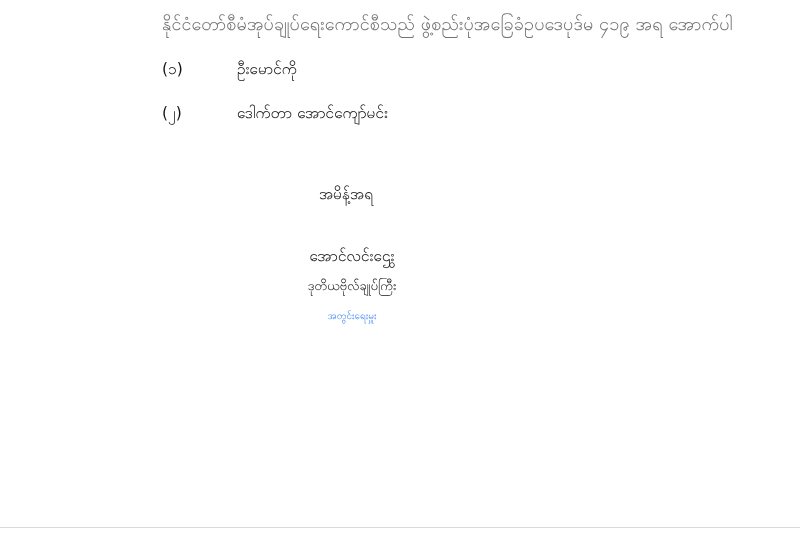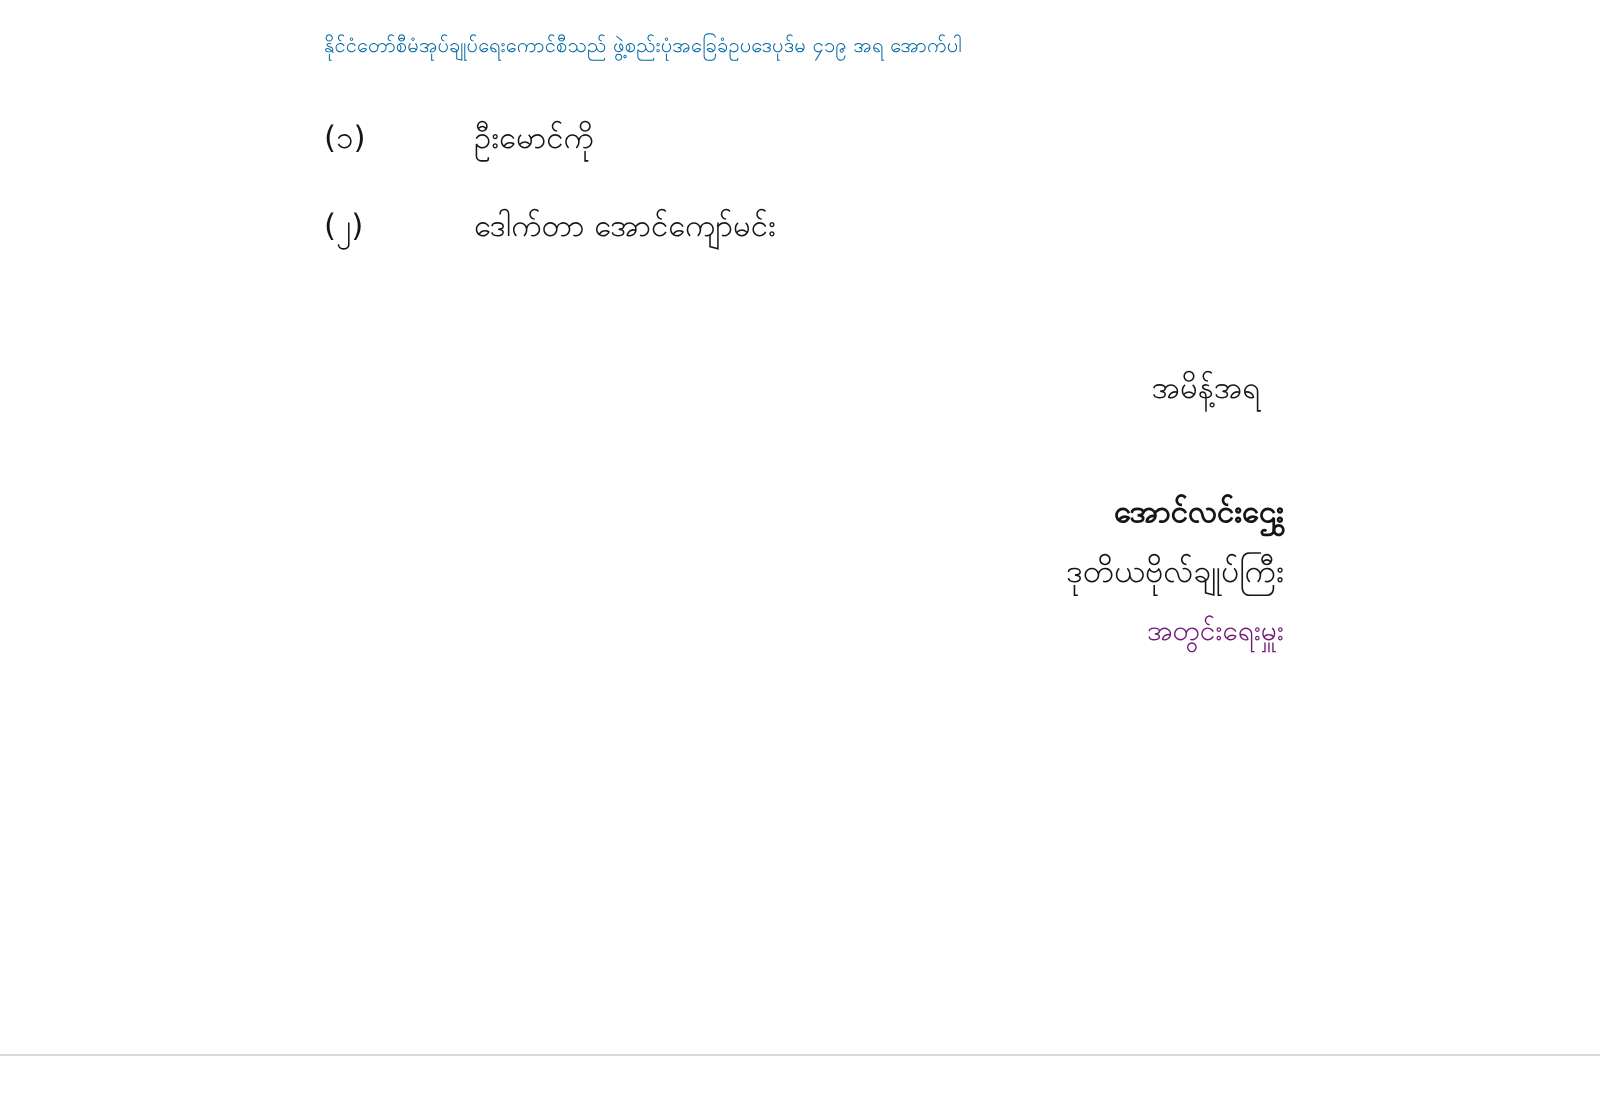--- a/index.html
+++ b/index.html
@@ -19,24 +19,24 @@
     width: 800px;
     height: 550px;
     box-sizing: border-box;
     padding: 0;
     background: #ffffff;
   }
   .body-block {
     padding: 8px 62px 0 62px;
   }
   .para {
-    font-size: 10px;
+    font-size: 18px;
     line-height: 31px;
     letter-spacing: 0.1px;
-    color: #0369a1;
+    color: #737373;
     white-space: nowrap;
   }
   .para.first {
     text-indent: 100px;
   }
   .list {
     margin-top: 16px;
     padding-left: 100px;
   }
   .list-item {
@@ -51,45 +51,44 @@
     width: 54px;
     flex: 0 0 54px;
     text-align: left;
   }
   .list-text {
     flex: 1 1 auto;
     margin-left: 21px;
   }
   .sign-block {
     margin-top: 54px;
-    text-align: right;
+    text-align: center;
     padding-right: 96px;
   }
   .sign-authority {
     font-size: 15.5px;
     line-height: 26px;
     color: #151515;
     margin-bottom: 34px;
     padding-right: 12px;
   }
   .sign-name {
     font-size: 15.5px;
     line-height: 30px;
     color: #151515;
-    font-weight: bold;
   }
   .sign-rank {
-    font-size: 16px;
+    font-size: 13px;
     line-height: 30px;
     color: #151515;
   }
   .sign-role {
-    font-size: 14px;
+    font-size: 10px;
     line-height: 30px;
-    color: #701a75;
+    color: #3b82f6;
   }
   .footer-rule {
     position: absolute;
     left: 0;
     right: 0;
     bottom: 22px;
     height: 1px;
     background: #d9d9d9;
   }
   .footer-strip {

